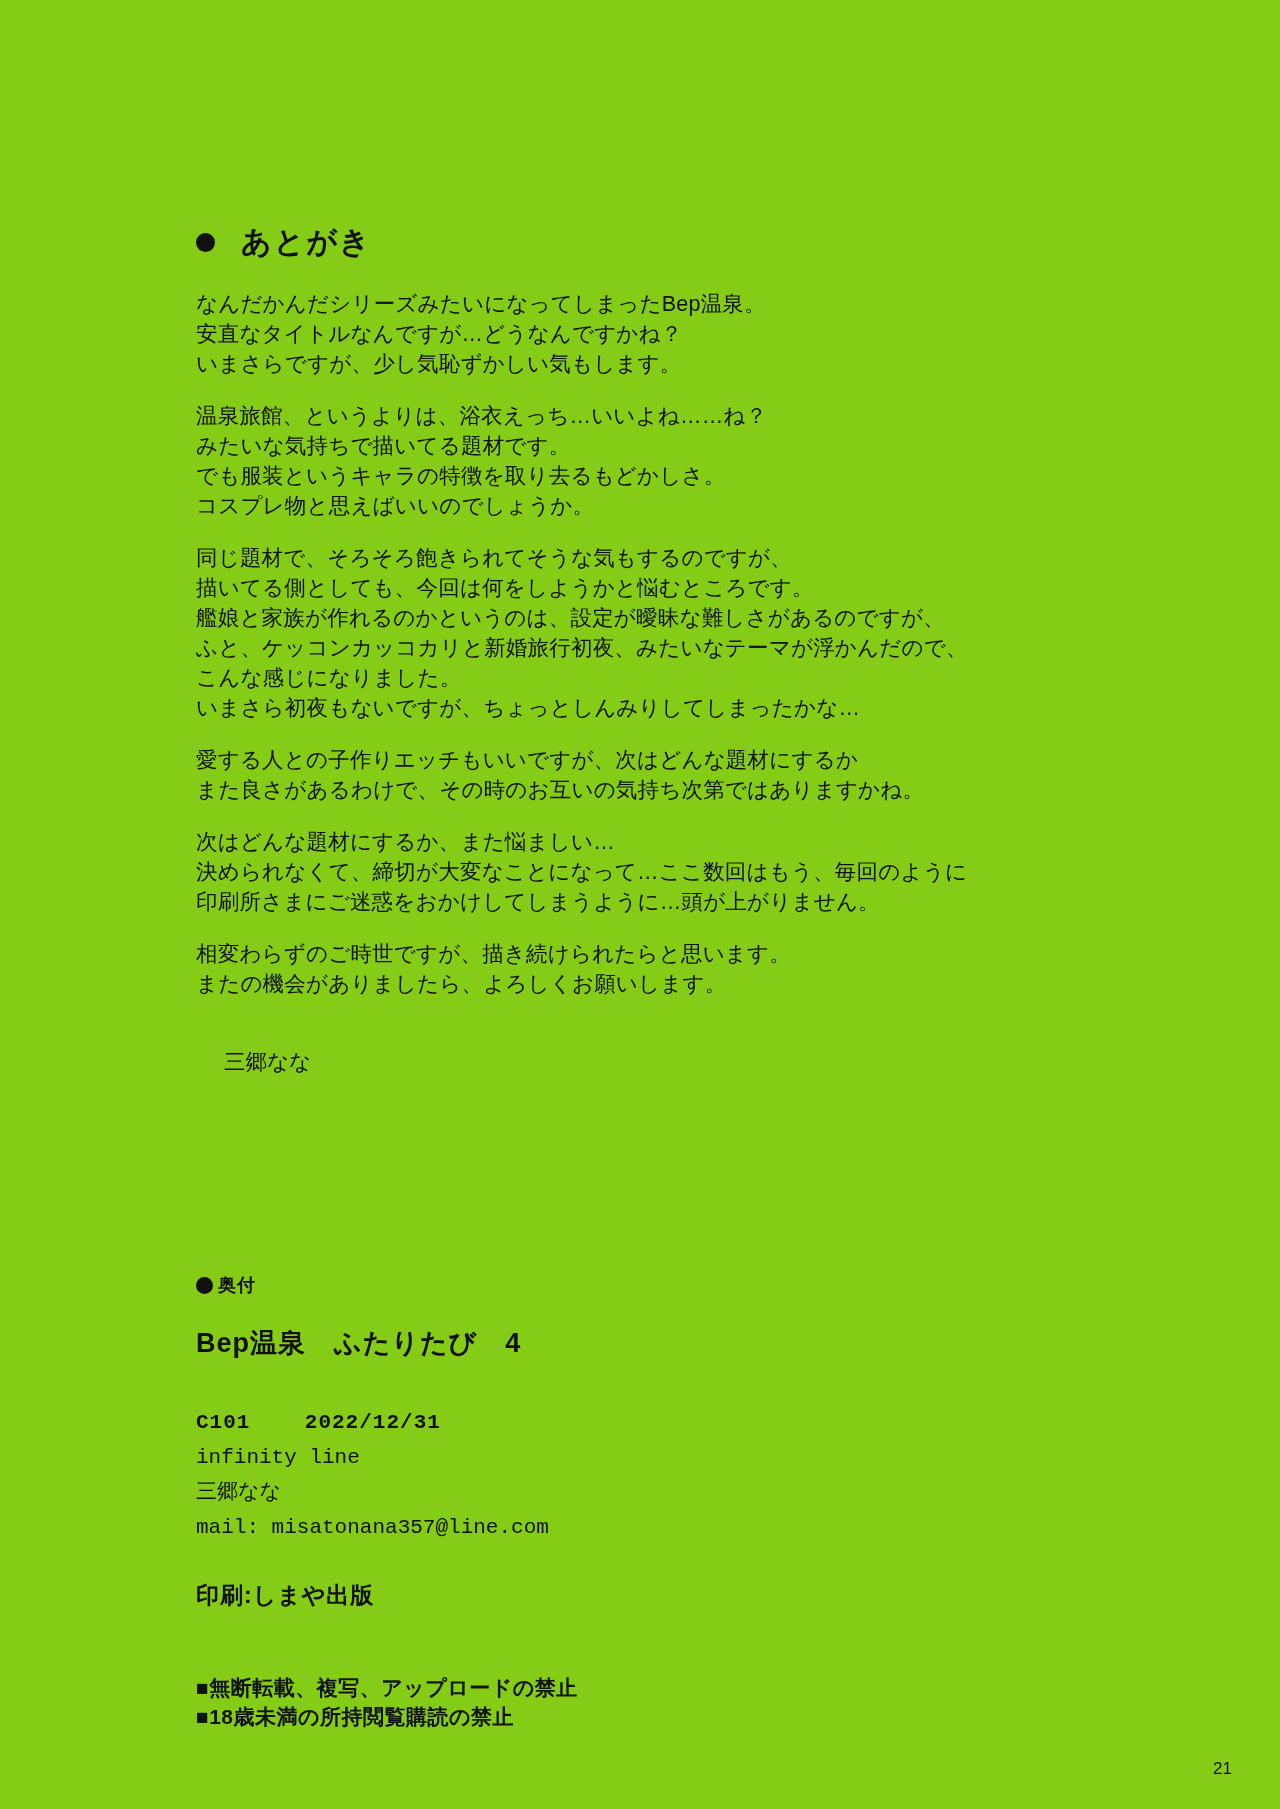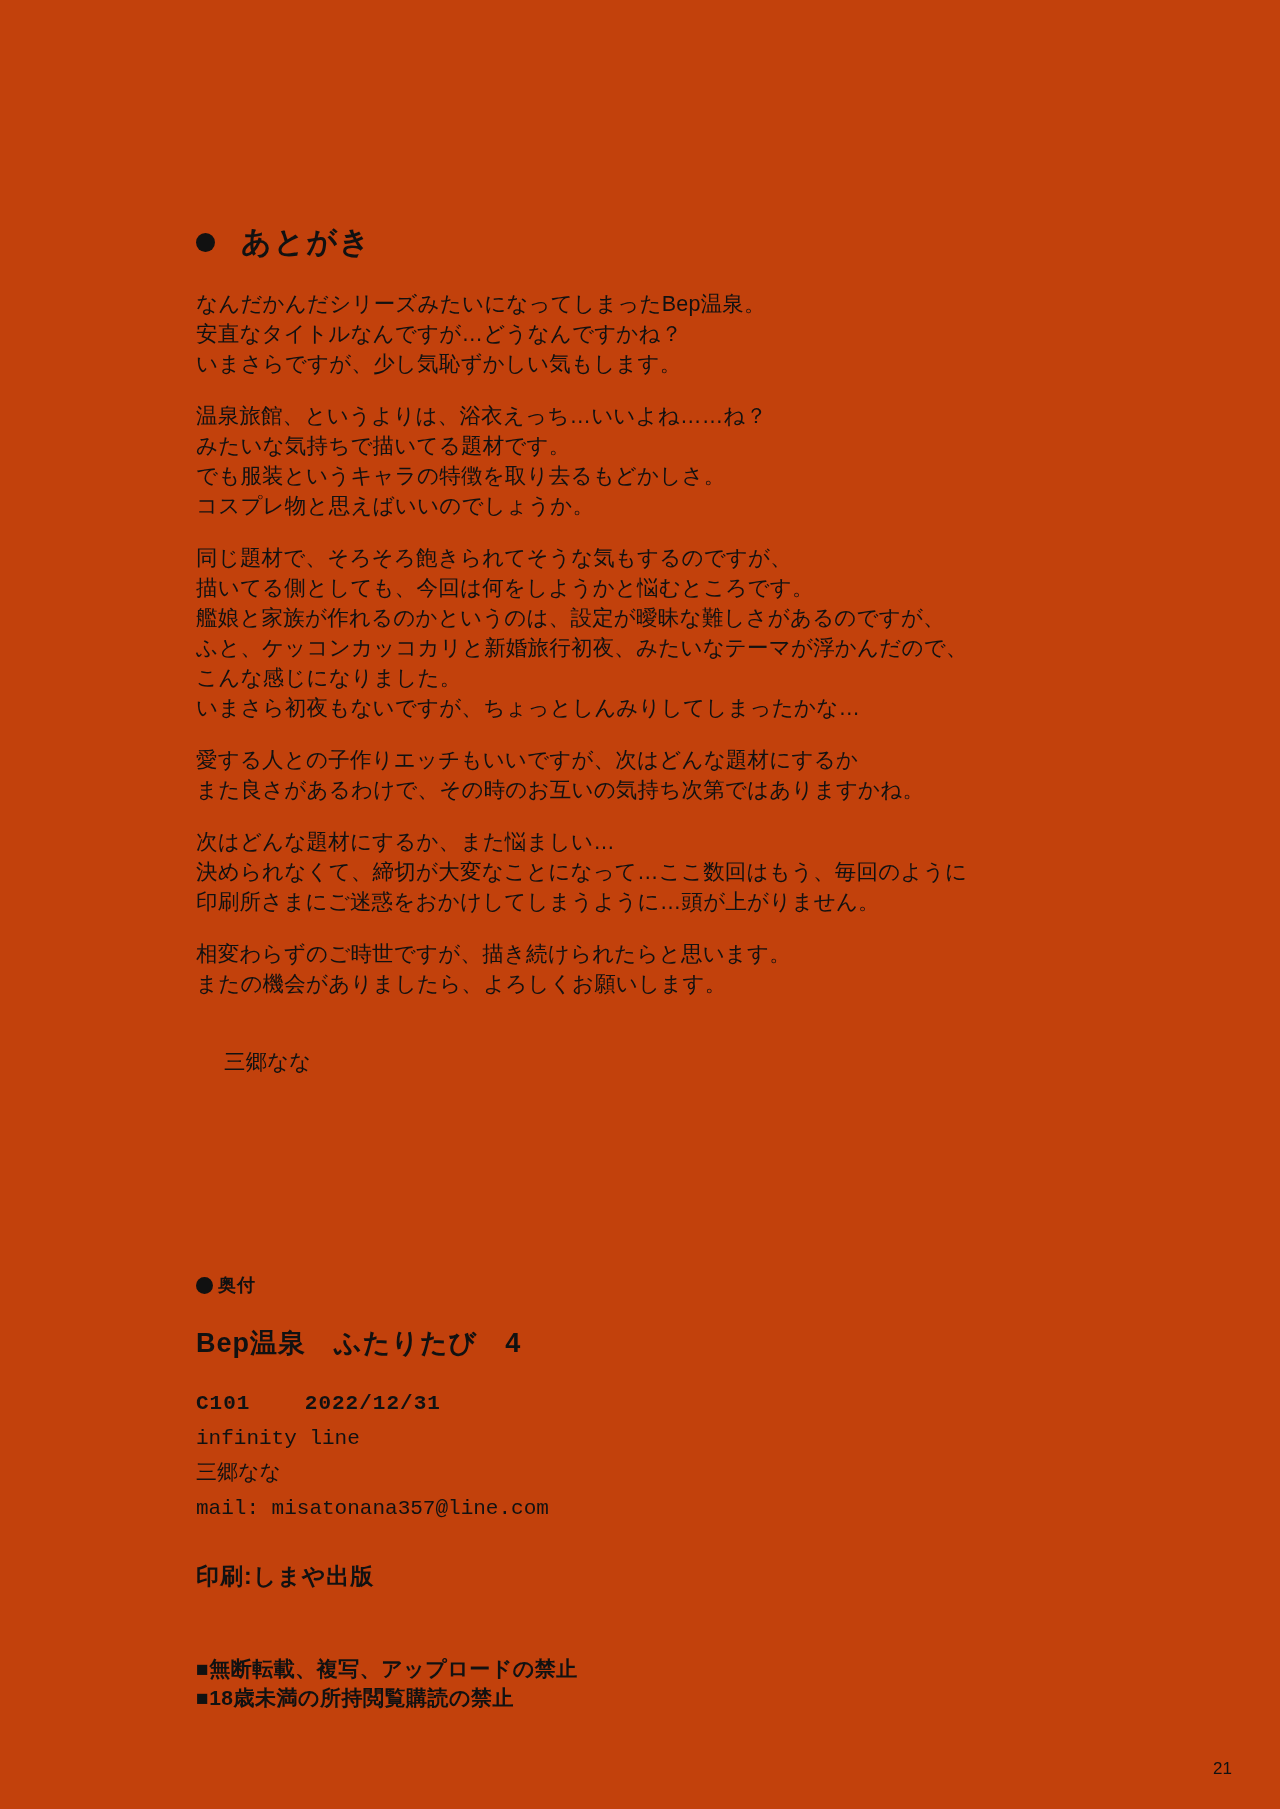--- a/index.html
+++ b/index.html
@@ -4,21 +4,21 @@
 <style>
   html, body {
     margin: 0;
     padding: 0;
     background: #ffffff;
   }
   .page {
     position: relative;
     width: 1280px;
     height: 1809px;
-    background: #c2410c;
+    background: #84cc16;
     font-family: "Liberation Sans", sans-serif;
     color: #111111;
     overflow: hidden;
   }
 
   
   .afterword {
     position: absolute;
     left: 196px;
     top: 222px;
@@ -76,21 +76,21 @@
   }
   .colophon-head .bullet-dot {
     width: 17px;
     height: 17px;
     margin-right: 5px;
   }
   .book-title {
     font-size: 27px;
     font-weight: 700;
     letter-spacing: 1px;
-    margin: 0 0 29px 0;
+    margin: 0 0 48px 0;
     color: #111111;
   }
   .mono-block {
     font-family: "Liberation Mono", monospace;
     font-size: 21px;
     line-height: 28px;
     color: #111111;
     margin: 0;
   }
   .mono-block .row {

